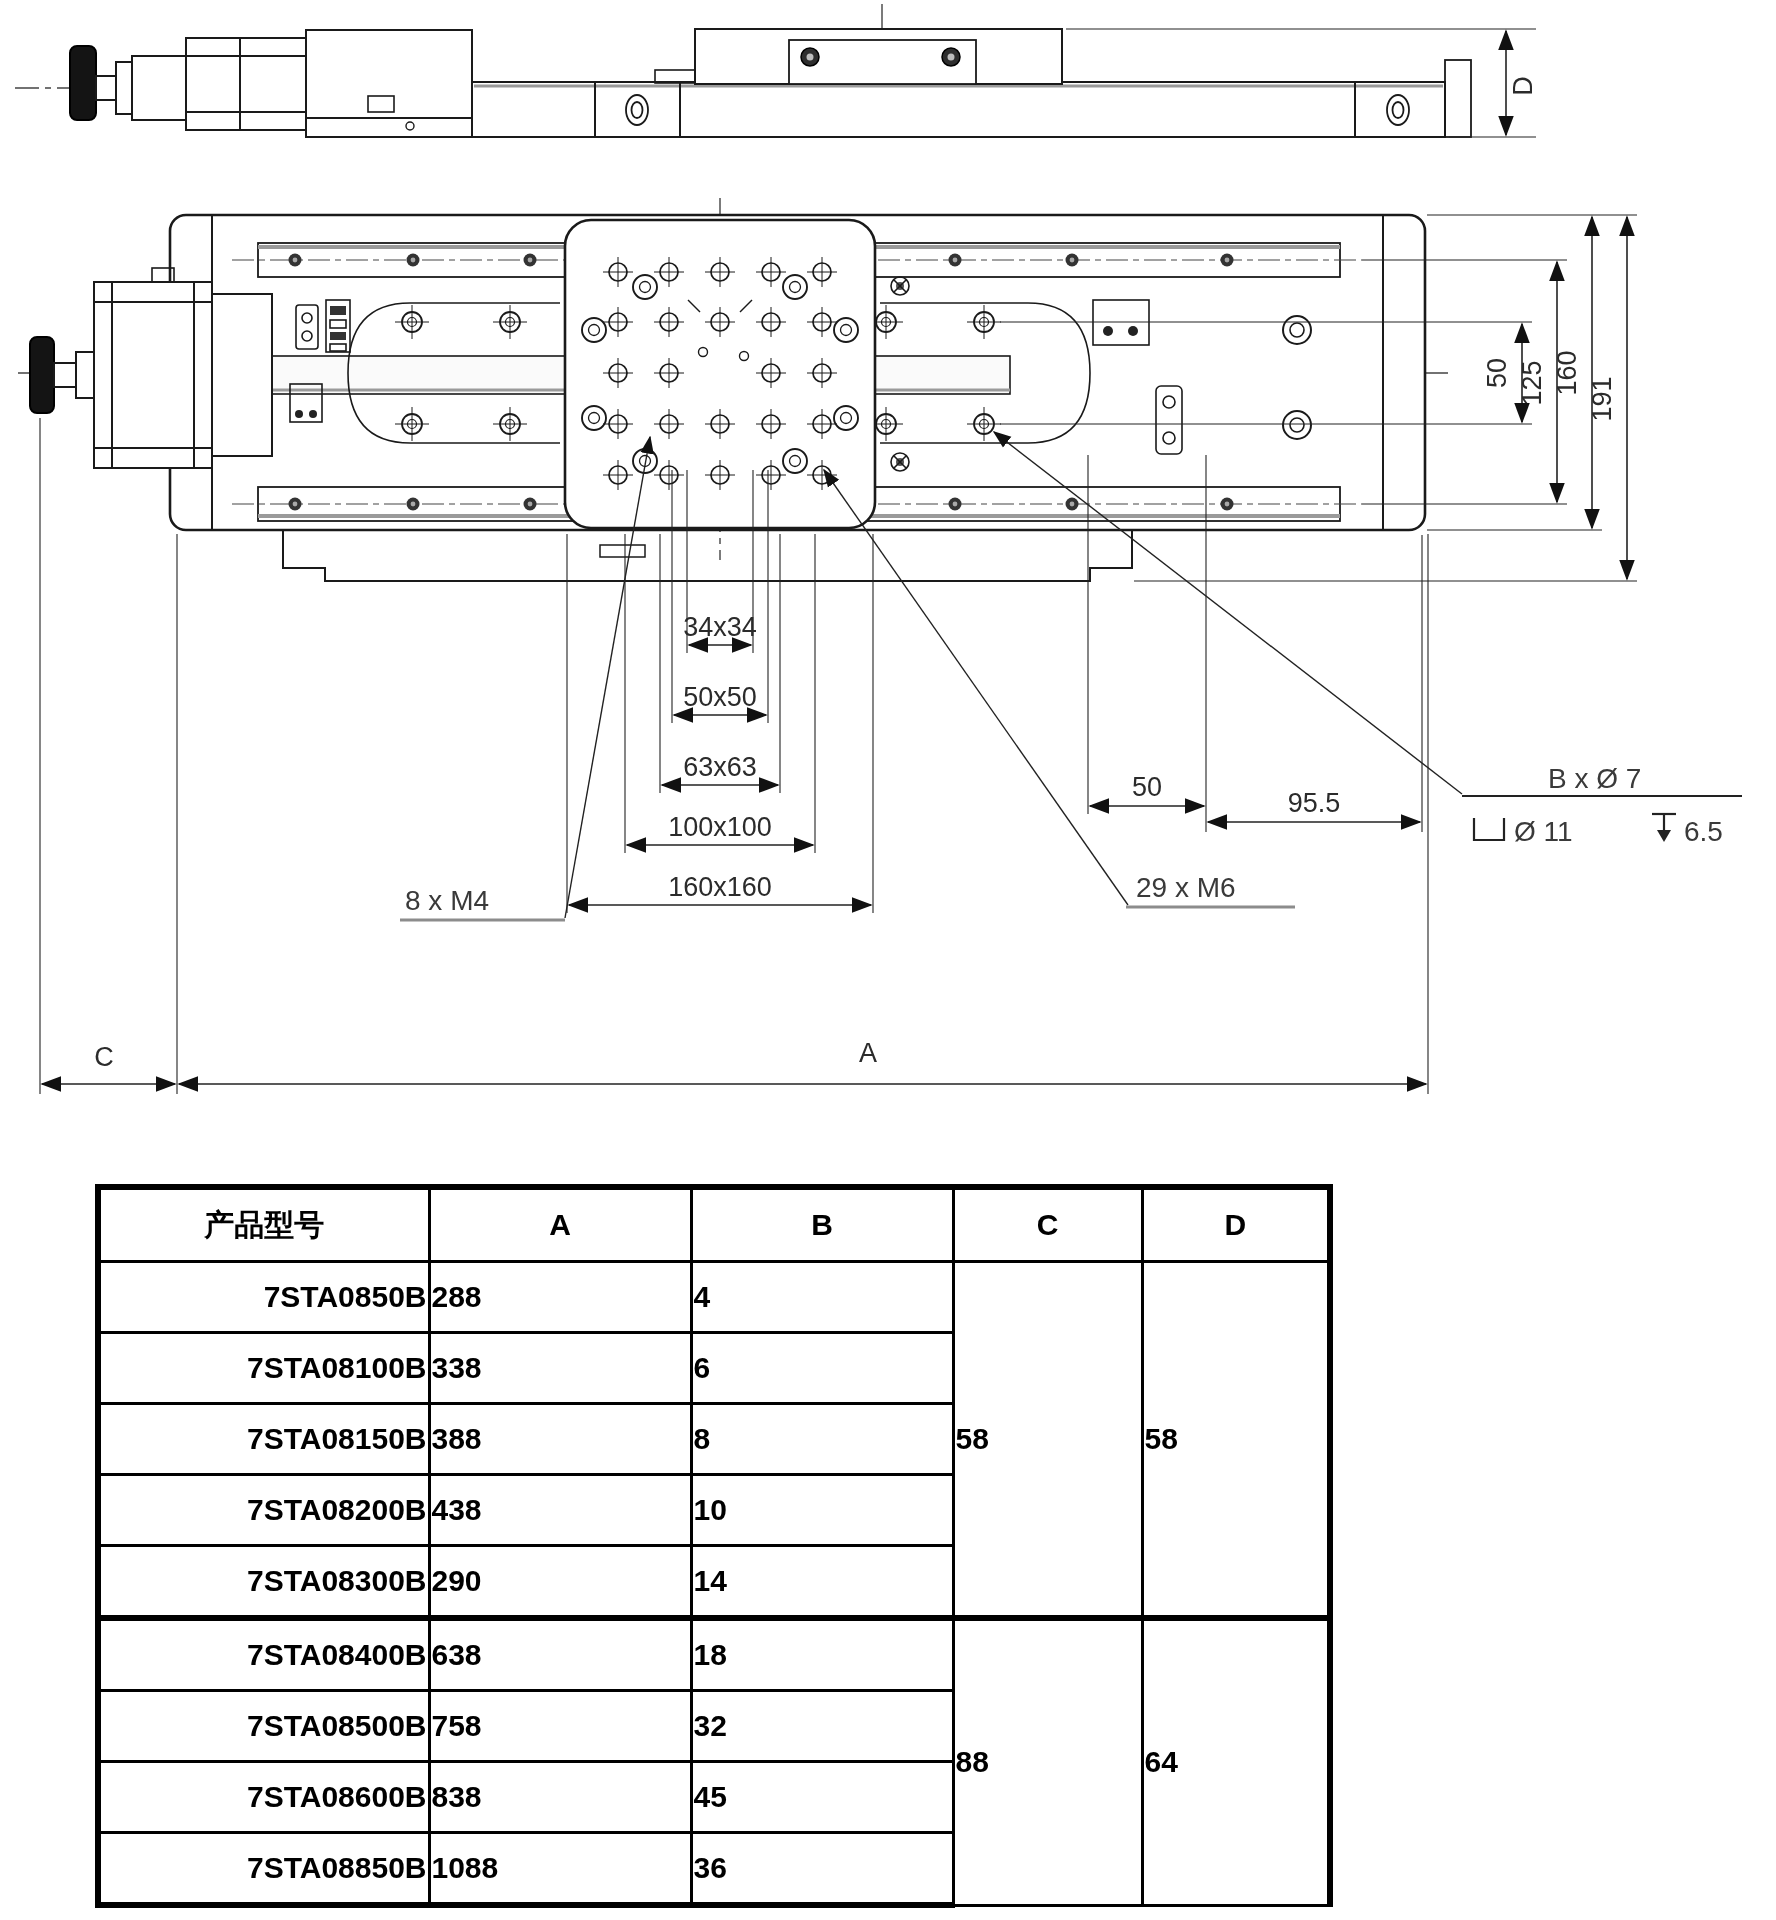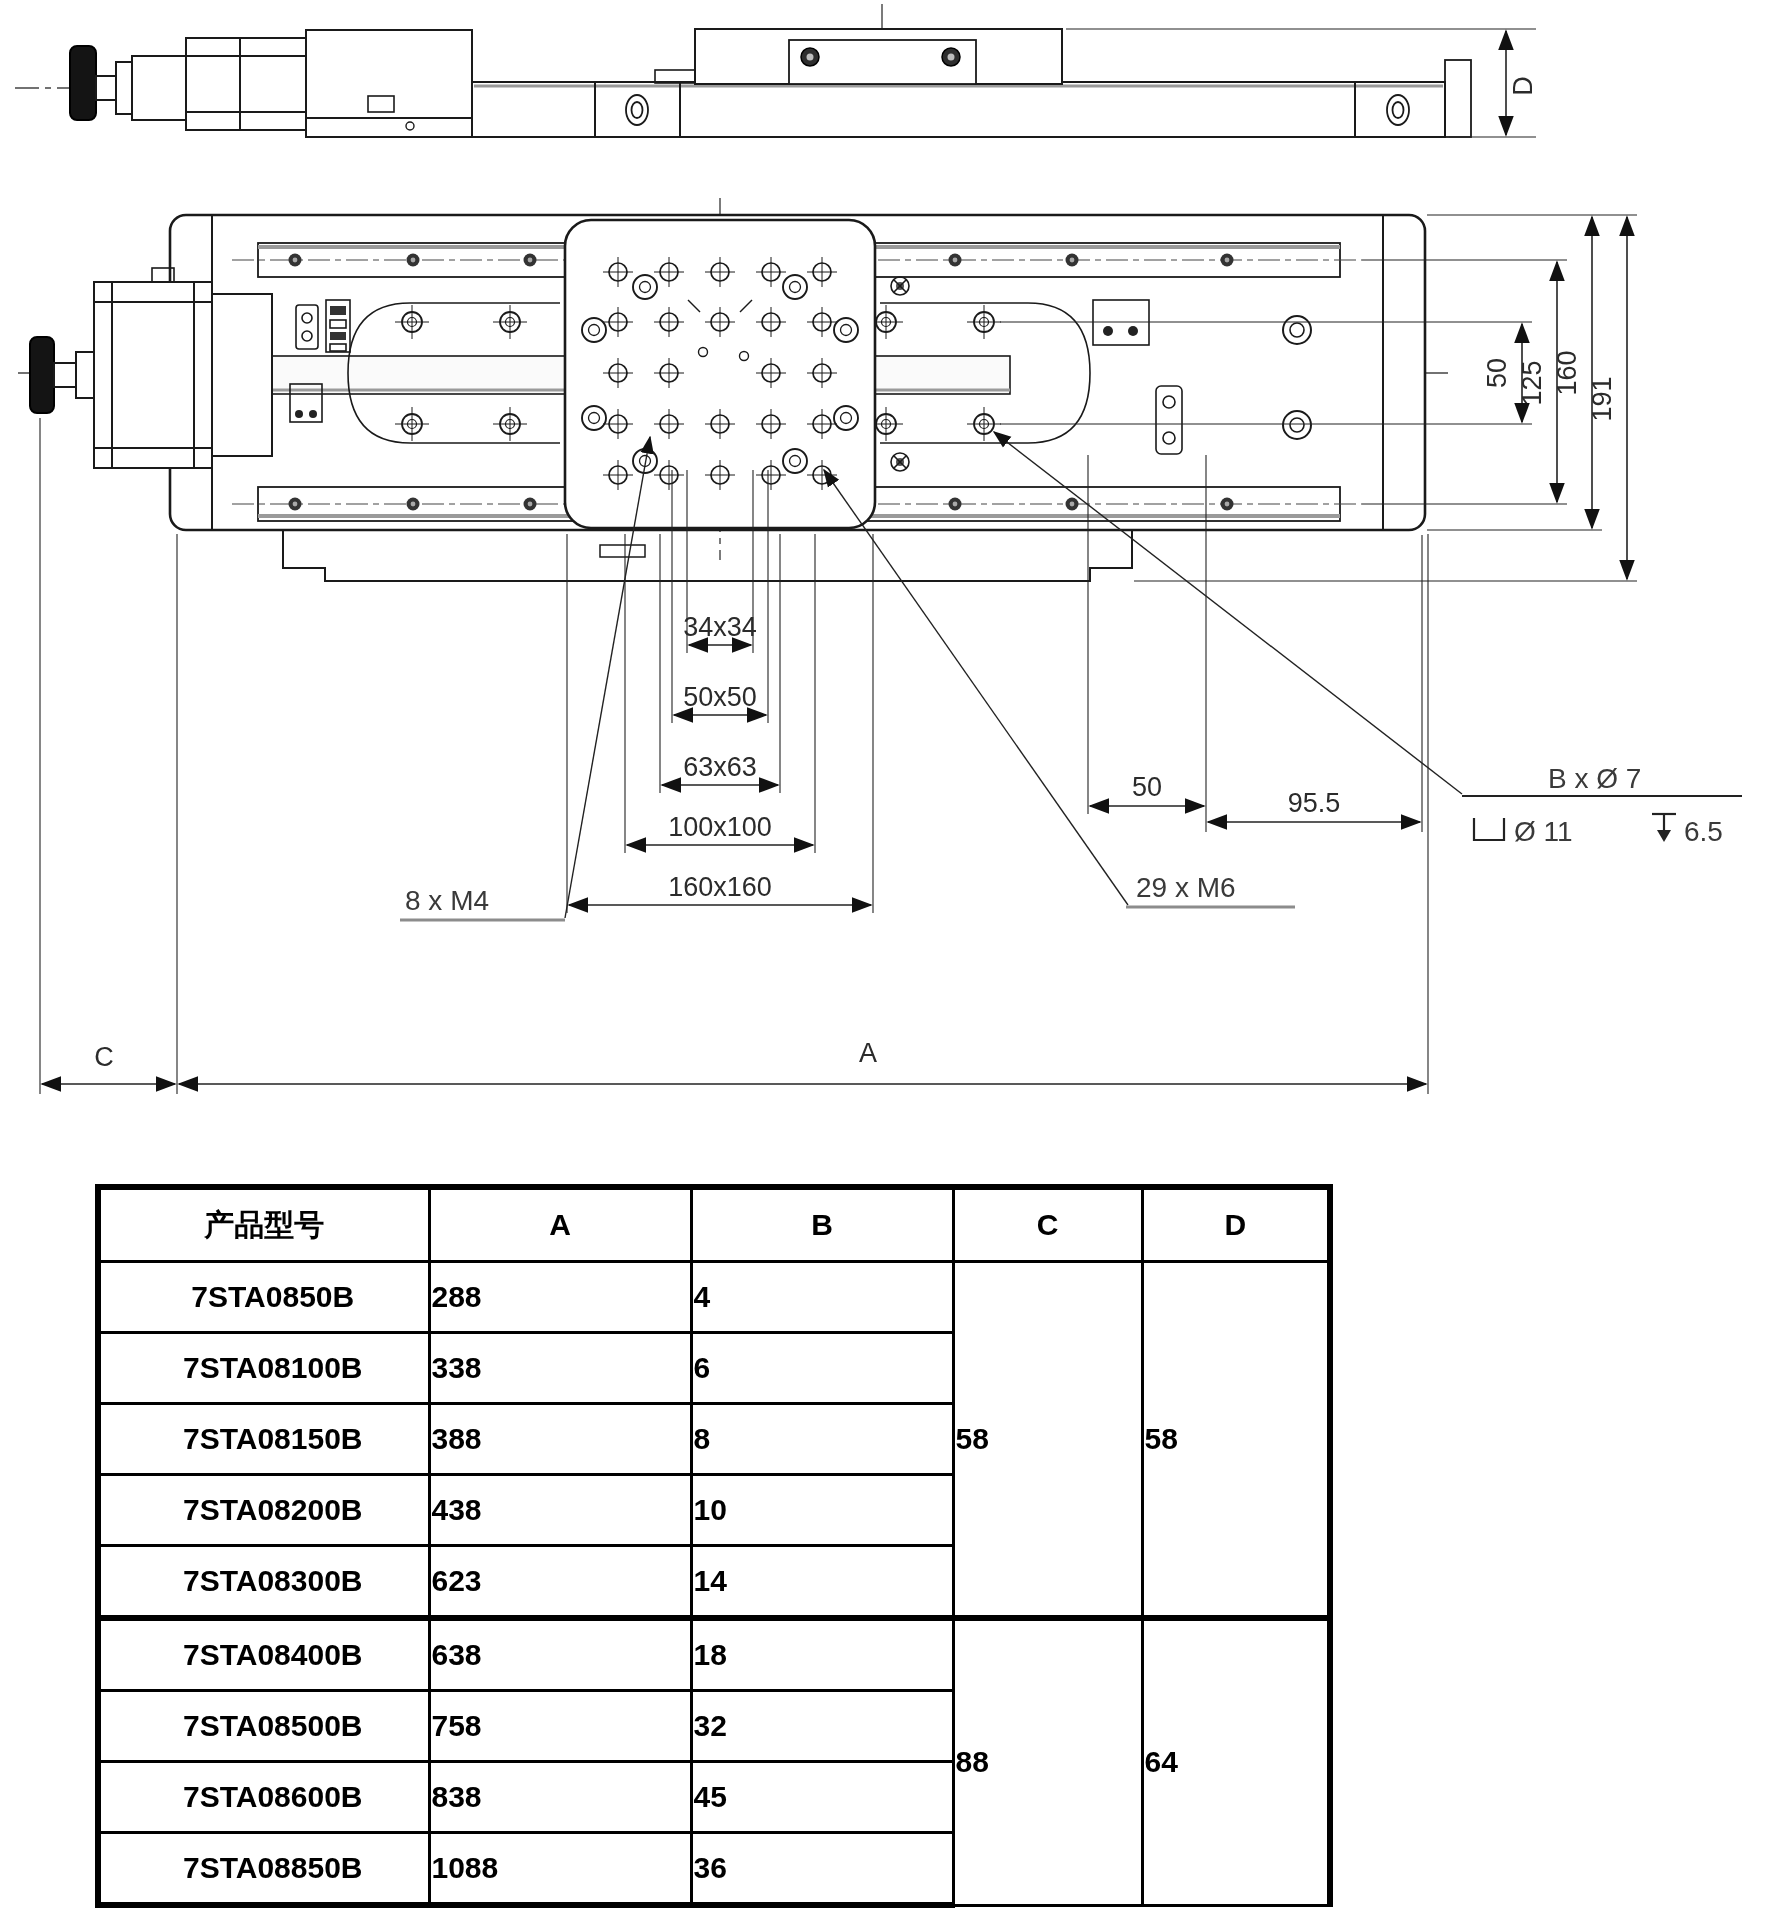--- a/index.html
+++ b/index.html
@@ -8,21 +8,21 @@
   svg text{font-family:"Liberation Sans", sans-serif;fill:#1a1a1a;}
   .dimtxt{font-size:27px;fill:#2b2b2b;}
   .ldrtxt{font-size:28px;fill:#3a3a3a;}
   
   #spec-table{position:absolute;left:95px;top:1184px;border-collapse:collapse;
               table-layout:fixed;}
   #spec-table td,#spec-table th{border:3px solid #000;font-weight:bold;font-size:30px;
               color:#000;background:#fff;vertical-align:middle;overflow:hidden;}
   #spec-table th{height:68px;text-align:center;}
   #spec-table td{height:66px;text-align:left;}
-  #spec-table td.model{text-align:center;padding-left:18px;}
+  #spec-table td.model{text-align:right;padding-left:18px;}
   #spec-table .outer-l{border-left-width:6px;}
   #spec-table .outer-r{border-right-width:6px;}
   #spec-table tr.first th{border-top-width:6px;}
   #spec-table tr.last td{border-bottom-width:6px;}
   #spec-table tr.groupsep td{border-top-width:6px;}
   .col-model{width:331px;} .col-a{width:262px;} .col-b{width:262px;}
   .col-c{width:189px;} .col-d{width:188px;}
 </style>
 </head>
 <body>
@@ -581,21 +581,21 @@
     <td>388</td>
     <td>8</td>
   </tr>
   <tr>
     <td class="model outer-l">7STA08200B</td>
     <td>438</td>
     <td>10</td>
   </tr>
   <tr>
     <td class="model outer-l">7STA08300B</td>
-    <td>623</td>
+    <td>290</td>
     <td>14</td>
   </tr>
   <tr class="groupsep">
     <td class="model outer-l">7STA08400B</td>
     <td>638</td>
     <td>18</td>
     <td rowspan="4">88</td>
     <td rowspan="4" class="outer-r">64</td>
   </tr>
   <tr>

